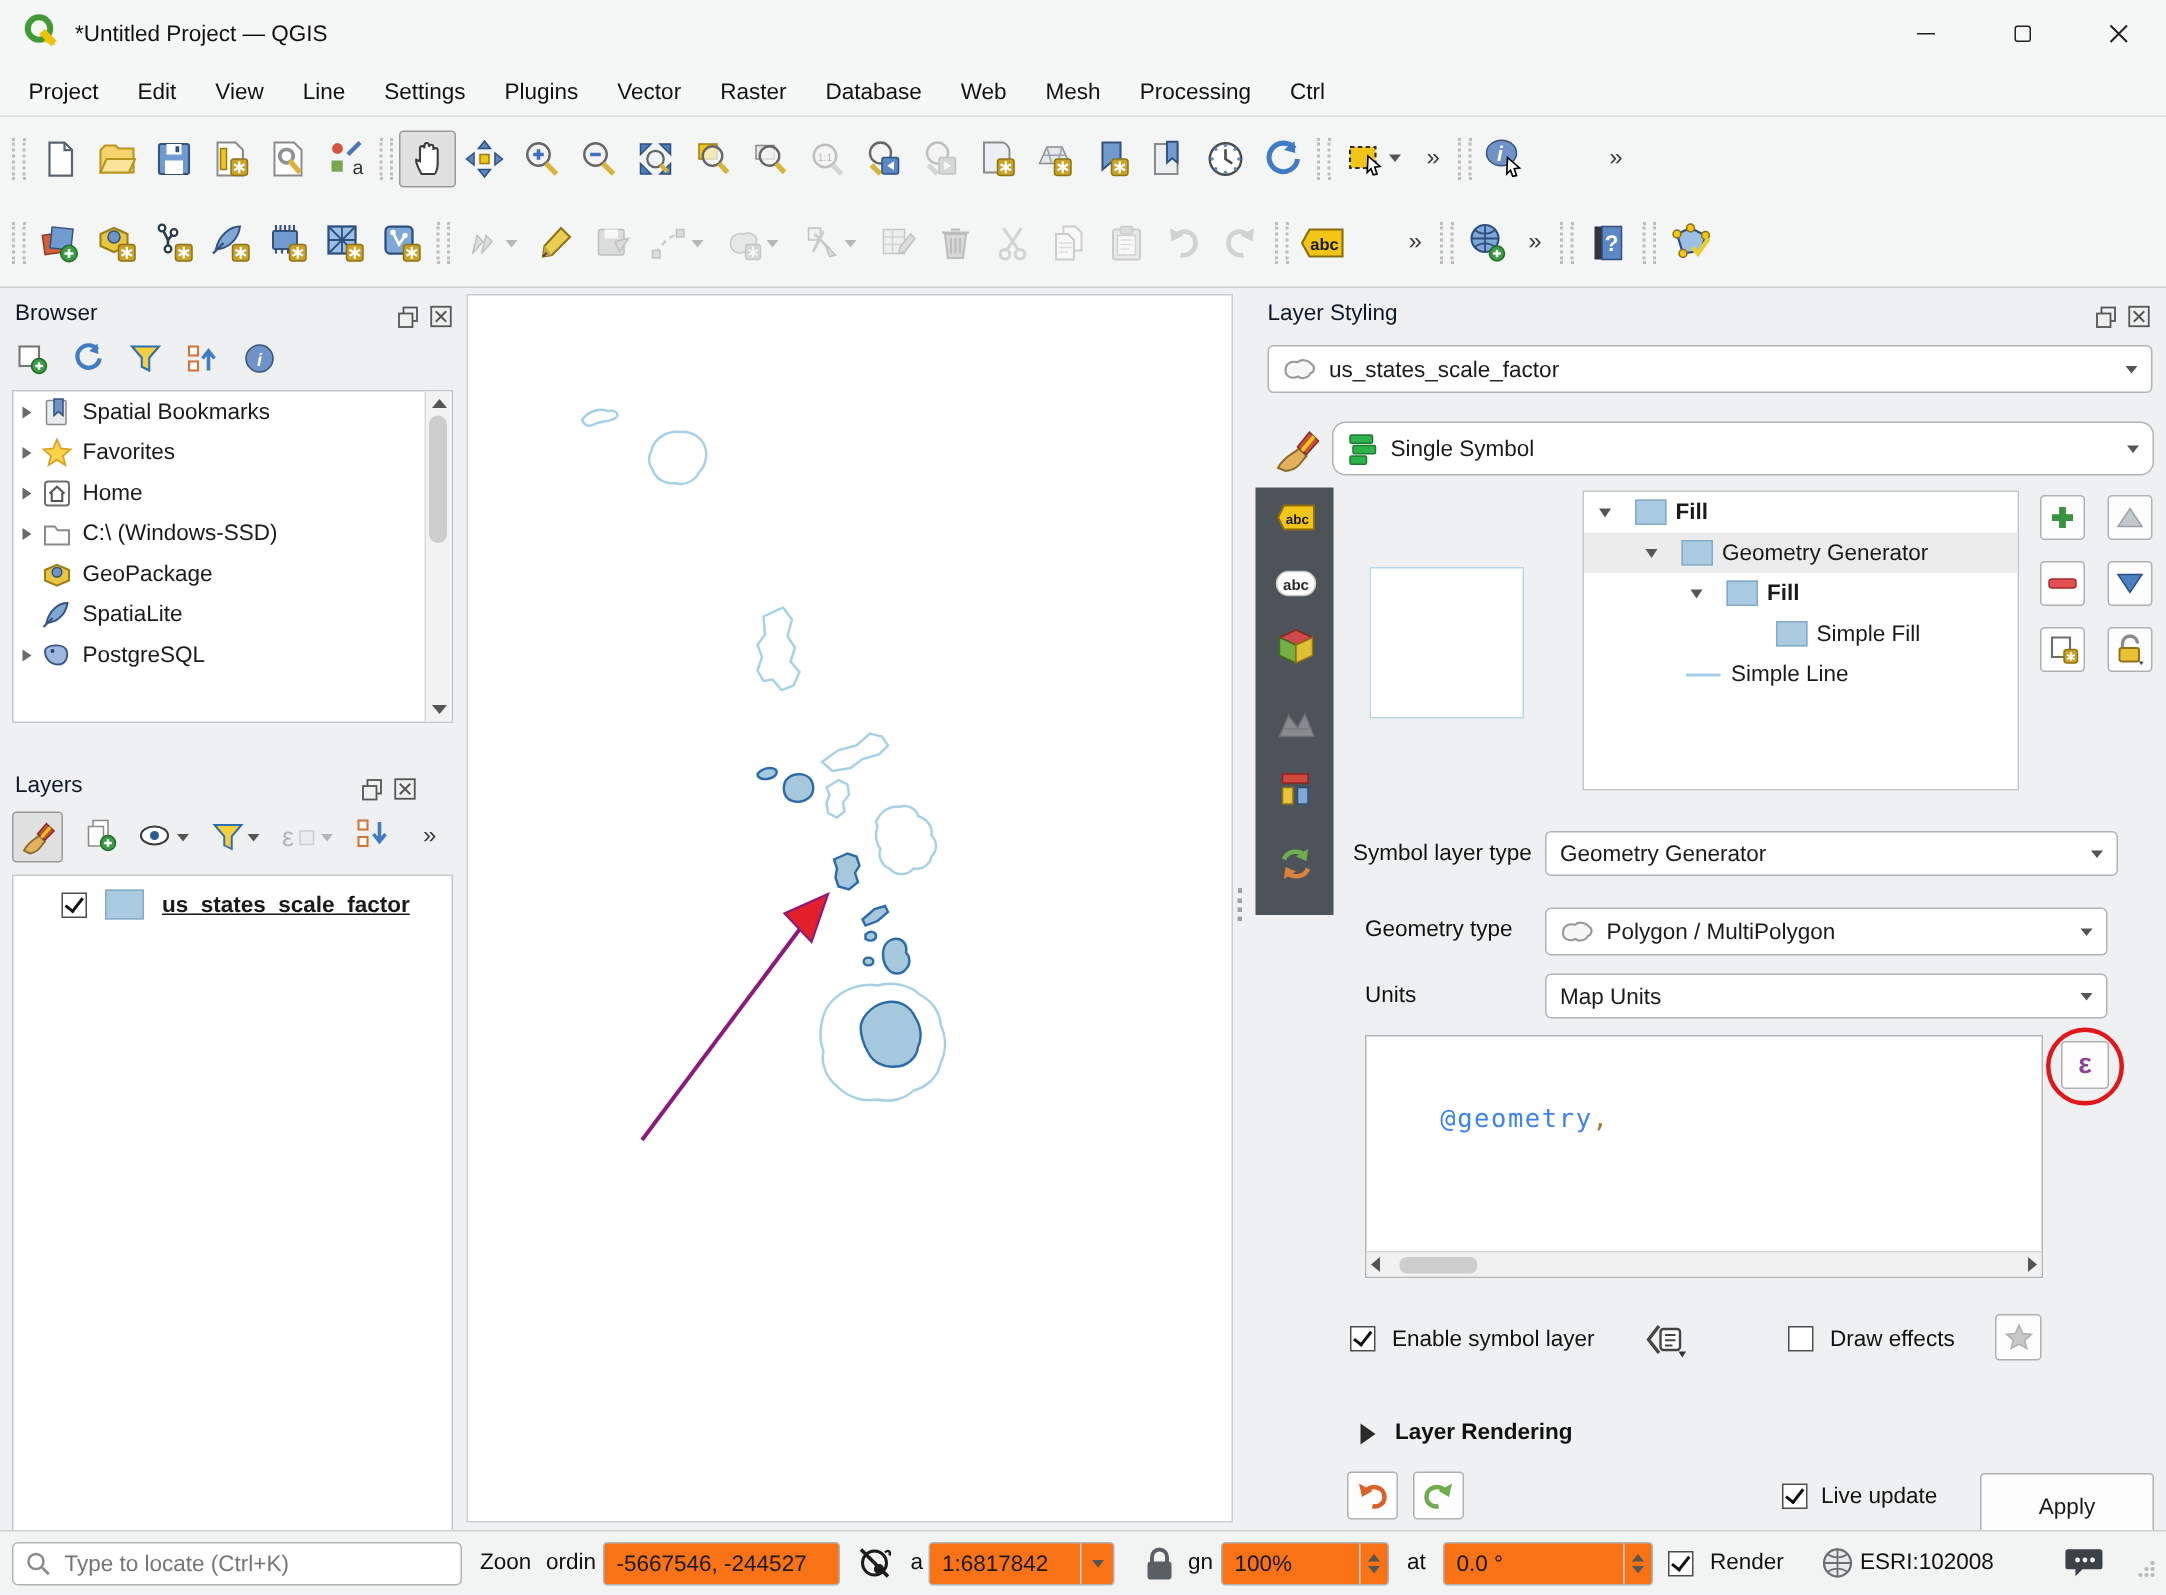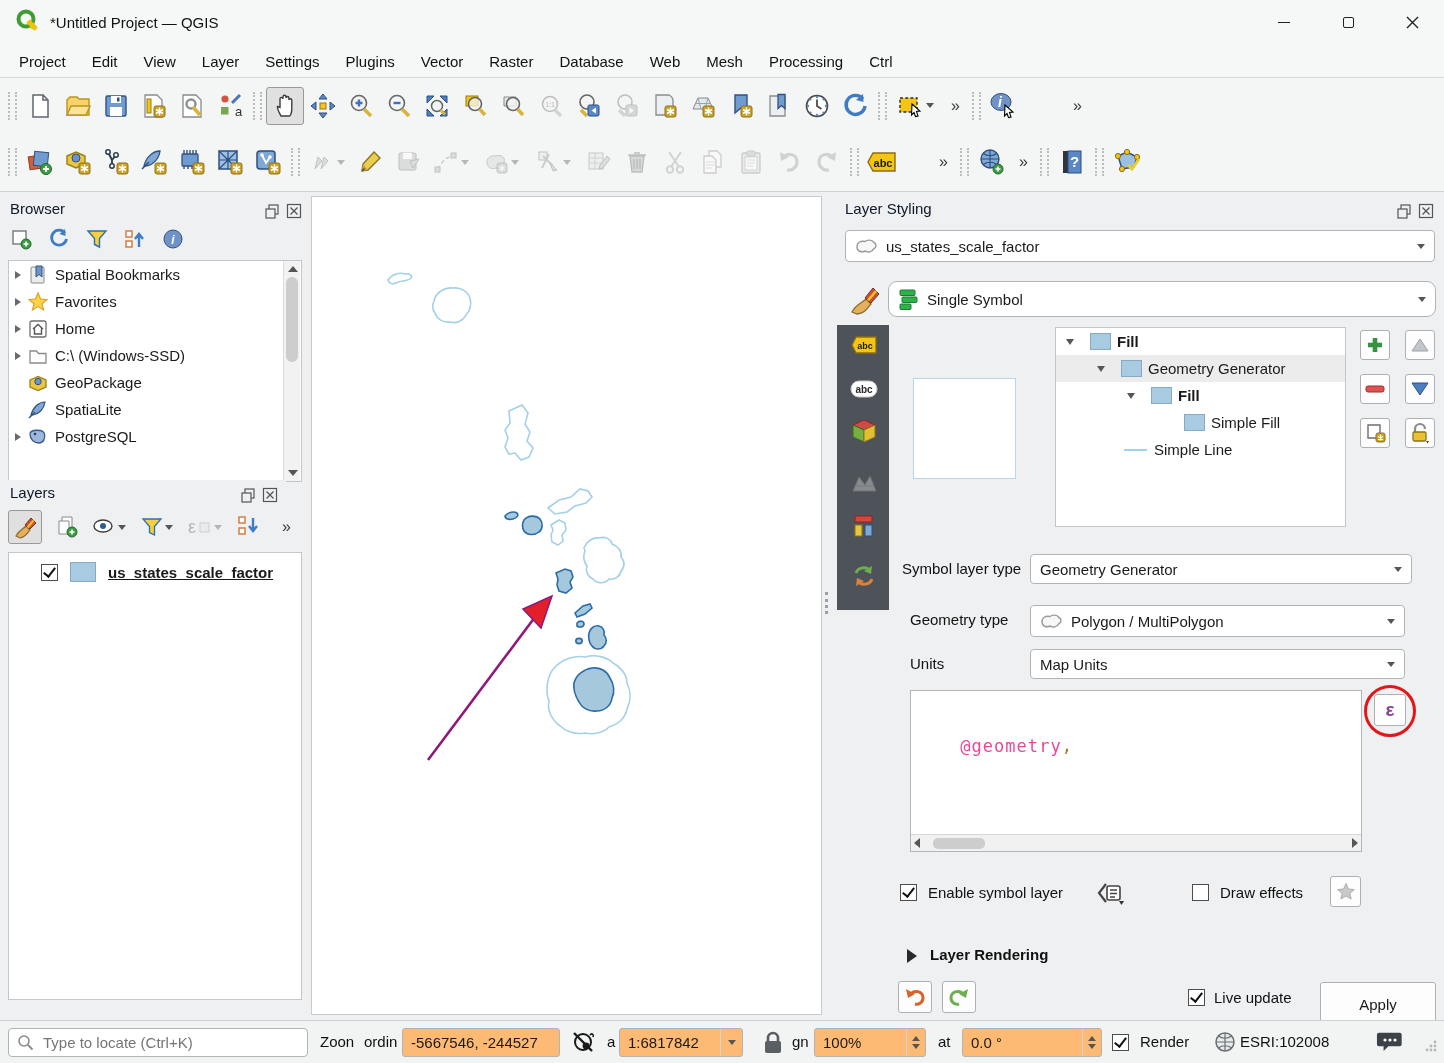--- a/index.html
+++ b/index.html
@@ -43,30 +43,30 @@
 .cb{width:17px;height:17px;background:#fff;border:1.6px solid #4d4d4d;position:relative;flex:0 0 auto}
 .cb.on::after{content:"";position:absolute;left:4px;top:0px;width:5px;height:10px;border-right:2.6px solid #111;border-bottom:2.6px solid #111;transform:rotate(38deg)}
 
 .combo{background:#fff;border:1px solid #b1b4b6;border-radius:4px;display:flex;align-items:center;padding:0 9px;gap:7px;position:absolute}
 .combo .flex1{flex:1}
 .swatch{width:21px;height:17px;background:#a8cbe2;border:1px solid #86a9c4;flex:0 0 auto}
 
 .map{position:absolute;background:#fff;border:1px solid #c9cccd}
 
 .xpr{position:absolute;background:#fff;border:1px solid #b3b6b8;font-family:"DejaVu Sans Mono",monospace;font-size:17px;line-height:21px;letter-spacing:1.05px;white-space:pre;overflow:hidden;padding:3px 0 0 4px}
-.c-fn{color:#2f5fa5}.c-var{color:#ec4899}.c-pn{color:#9a7d1e}
+.c-fn{color:#2f5fa5}.c-var{color:#3b82f6}.c-pn{color:#9a7d1e}
 .c-hl{background:#cdee50;color:#4a3b56}
 .hsb{position:absolute;left:0;right:0;bottom:0;height:17px;background:#f1f1f1;border-top:1px solid #d7d7d7;display:flex;align-items:center;justify-content:space-between;padding:0 3px}
 .hsb .thumb{position:absolute;left:22px;top:3px;width:52px;height:11px;background:#cdcdcd;border-radius:5px}
 .harr{width:0;height:0;border-top:5px solid transparent;border-bottom:5px solid transparent}
 
 .btn{background:#fdfdfd;border:1px solid #aeb1b3;border-radius:3px;display:flex;align-items:center;justify-content:center;position:absolute}
 .bold{font-weight:bold}
 .lbl{position:absolute;color:#111}
-.spin{position:absolute;background:#fdba74;border:1px solid #b1b4b6;border-radius:3px;display:flex;align-items:center;padding:0 8px}
+.spin{position:absolute;background:#f97316;border:1px solid #b1b4b6;border-radius:3px;display:flex;align-items:center;padding:0 8px}
 .spin .arrows{position:absolute;right:0;top:0;bottom:0;width:19px;border-left:1px solid #d5d5d5;display:flex;flex-direction:column;align-items:center;justify-content:center;gap:3px}
 .uarr{width:0;height:0;border-left:4px solid transparent;border-right:4px solid transparent;border-bottom:5px solid #555}
 .darr{width:0;height:0;border-left:4px solid transparent;border-right:4px solid transparent;border-top:5px solid #555}
 .statusbar{position:absolute;left:0;top:1020px;width:100%;height:43px;background:#f2f3f3;border-top:1px solid #cfd2d4}
 </style>
 </head>
 <body>
 
 <div id="app">
 
@@ -91,21 +91,21 @@
             <path d="M1 1 L12 12 M12 1 L1 12" stroke="#222" stroke-width="1.4"></path>
           </svg>
         </div>
     </div>
   </div>
 
   <div class="menubar">
     <span class="menu-item">Project</span>
     <span class="menu-item">Edit</span>
     <span class="menu-item">View</span>
-    <span class="menu-item">Layer</span>
+    <span class="menu-item">Line</span>
     <span class="menu-item">Settings</span>
     <span class="menu-item">Plugins</span>
     <span class="menu-item">Vector</span>
     <span class="menu-item">Raster</span>
     <span class="menu-item">Database</span>
     <span class="menu-item">Web</span>
     <span class="menu-item">Mesh</span>
     <span class="menu-item">Processing</span>
     <span class="menu-item">Ctrl</span>
   </div>
@@ -607,21 +607,21 @@
           <span>PostgreSQL</span>
         </div>
     </div>
     <div class="vsb" style="left:283px;top:65px;height:220px">
       <span class="sbarrow" style="top:5px;border-bottom:6px solid #555"></span>
       <div class="thumb" style="top:16px;height:85px"></div>
       <span class="sbarrow" style="bottom:5px;border-top:6px solid #555"></span>
     </div>
   </div>
 
-  <div class="panel" style="left:0;top:480px;width:286px;height:528px">
+  <div class="panel" style="left:0;top:511px;width:286px;height:528px">
     <span class="panel-head">Layers</span>
     <div class="phbtns">
       <span class="phbtn">
           <svg width="16" height="16">
             <rect x="5" y="2" width="9" height="9" fill="none" stroke="#555" stroke-width="1.2"></rect>
             <rect x="2" y="6" width="9" height="9" fill="#eef0f1" stroke="#555" stroke-width="1.2"></rect>
           </svg>
         </span>
       <span class="phbtn">
           <svg width="16" height="16">

